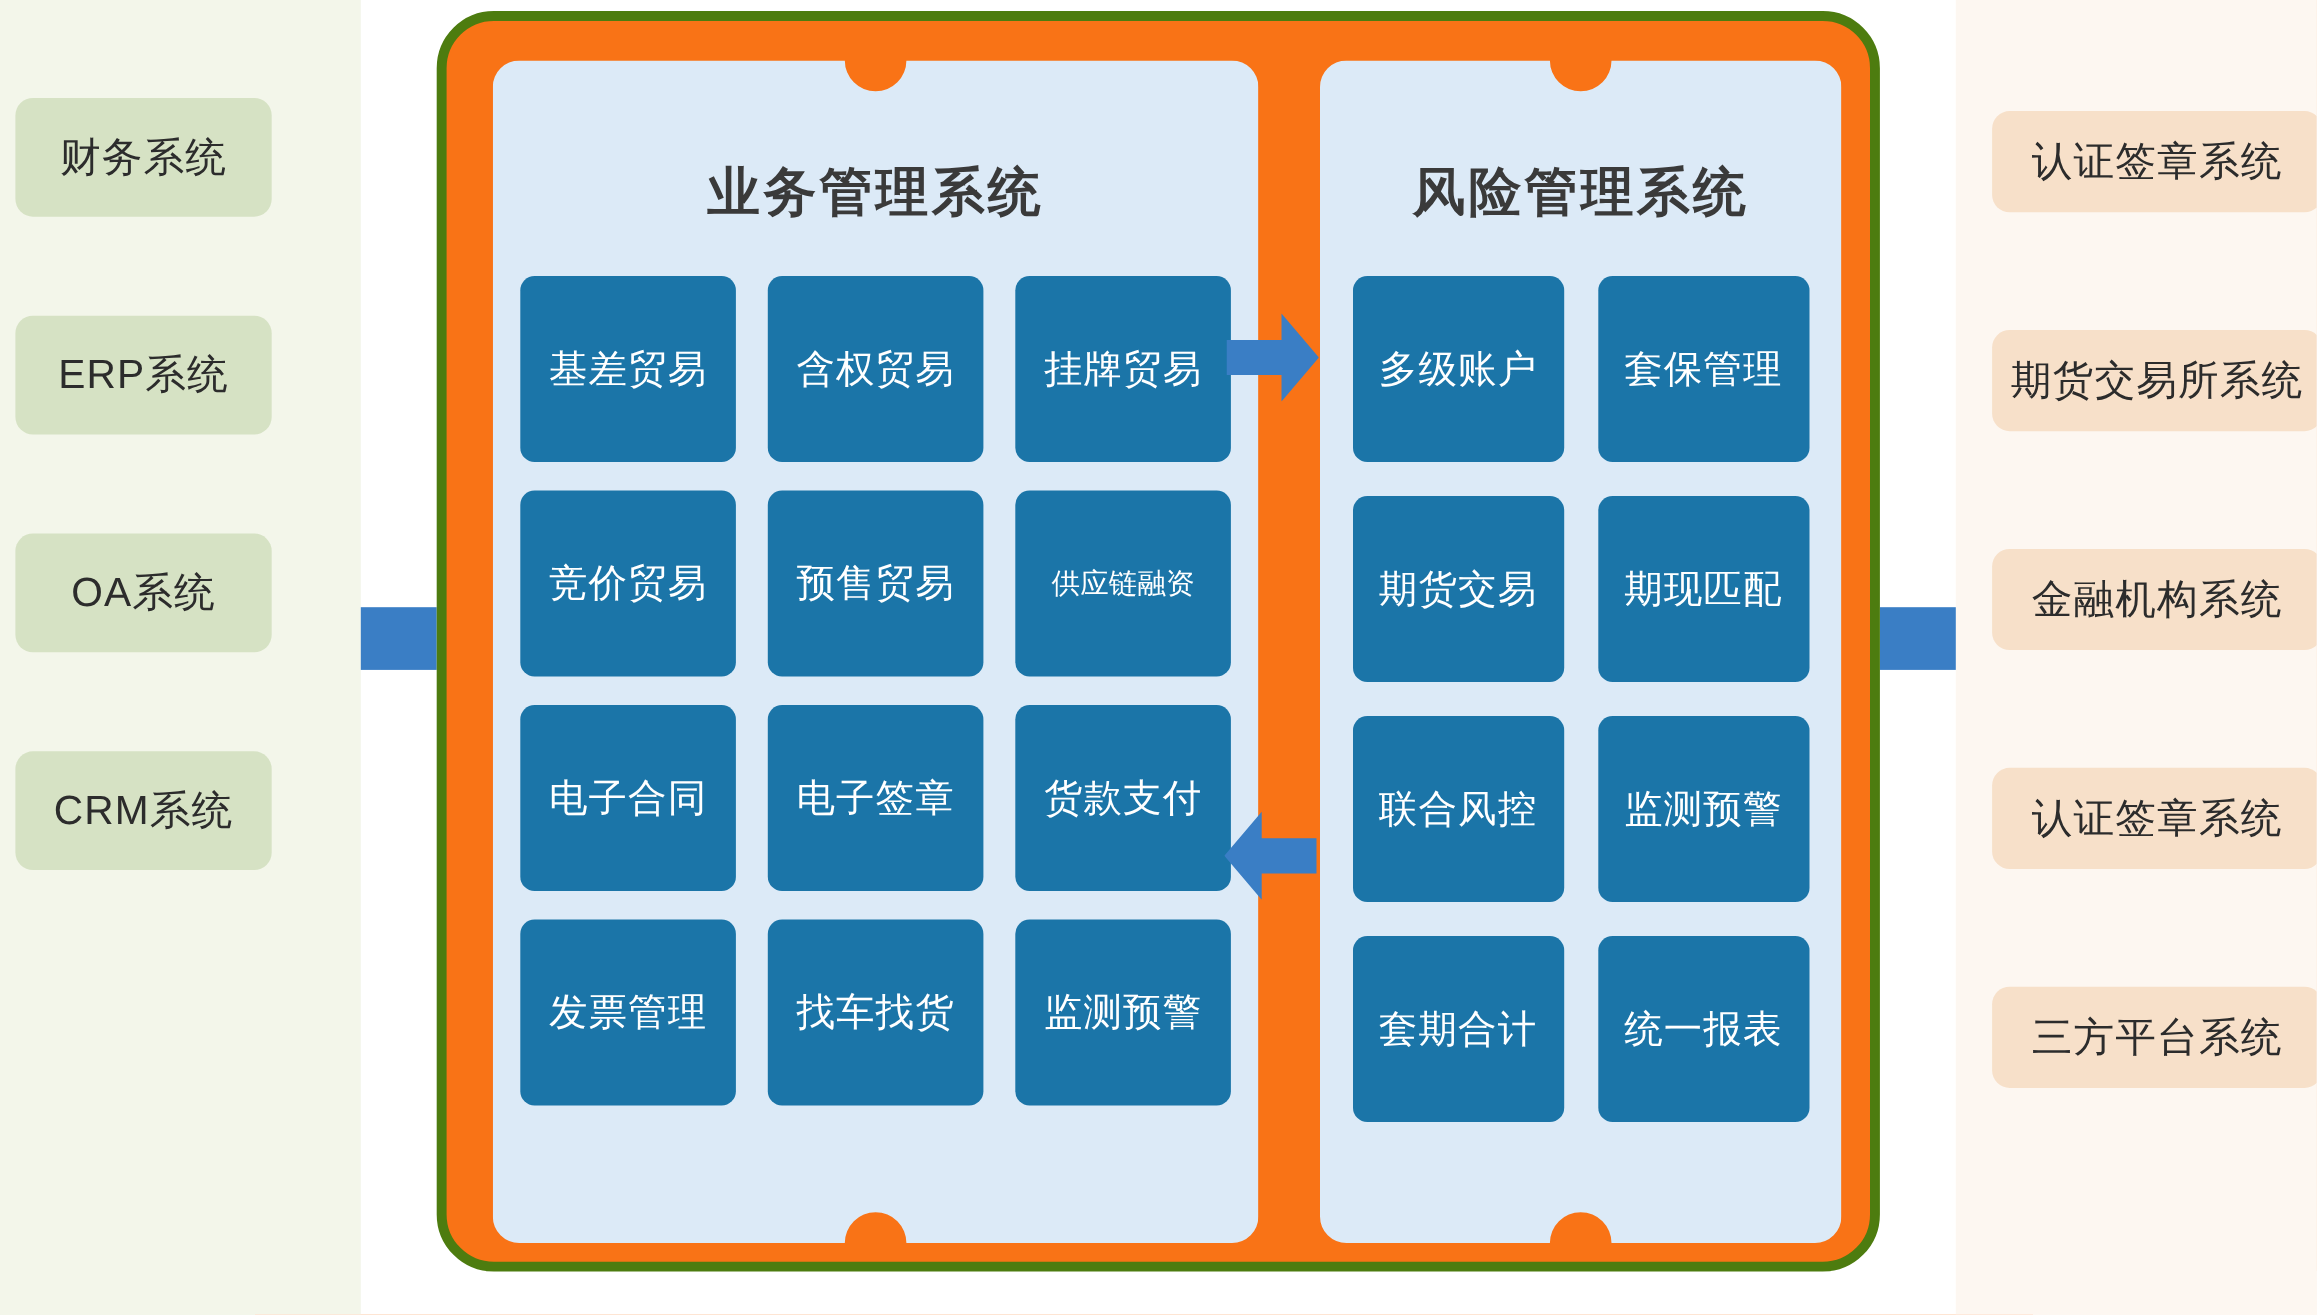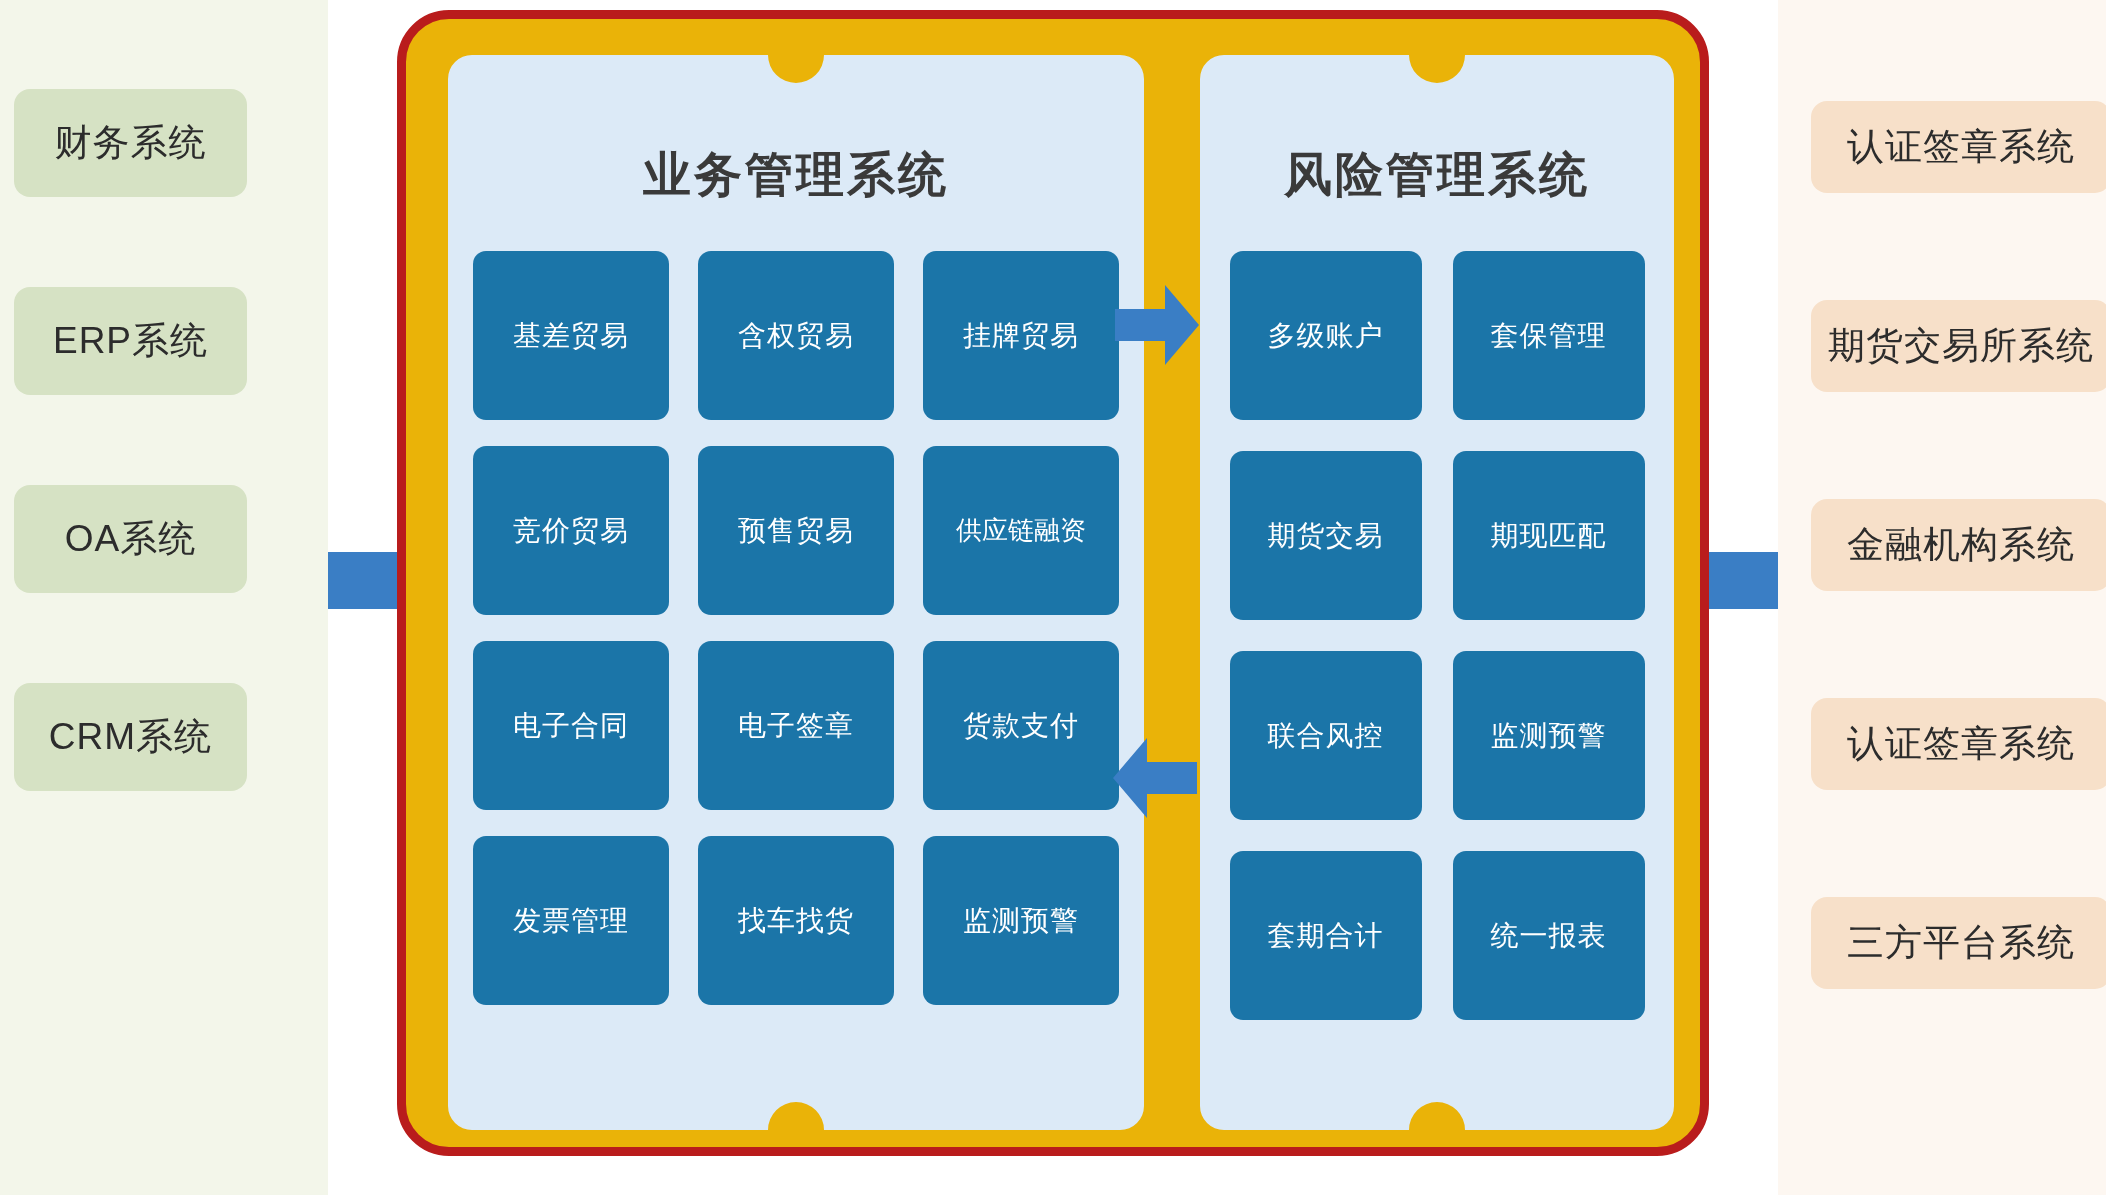--- a/index.html
+++ b/index.html
@@ -71,23 +71,23 @@
   #connector-left  { left: 328px;  top: 552px; width: 69px; height: 57px; }
   #connector-right { left: 1709px; top: 552px; width: 69px; height: 57px; }
 
   
   #platform-container {
     position: absolute;
     left: 397px;
     top: 10px;
     width: 1312px;
     height: 1146px;
-    border: 9px solid #b91c1c;
+    border: 9px solid #4d7c0f;
     border-radius: 52px;
-    background: #eab308;
+    background: #f97316;
     box-sizing: border-box;
   }
 
   
   .panel {
     position: absolute;
     top: 36px;
   }
   #panel-business { left: 42px;  width: 696px; }
   #panel-risk     { left: 794px; width: 474px; }
@@ -126,21 +126,21 @@
   #grid-risk     { grid-template-columns: repeat(2, 192px); gap: 31px; }
 
   .tile {
     height: 169px;
     background: #1b75a8;
     border-radius: 13px;
     display: flex;
     align-items: center;
     justify-content: center;
     color: #ffffff;
-    font-size: 28px;
+    font-size: 35px;
     letter-spacing: 1px;
     white-space: nowrap;
     box-sizing: border-box;
     padding: 0 4px;
   }
   .tile.compact { font-size: 26px; letter-spacing: 0px; }
 
   
   .arrow {
     position: absolute;

